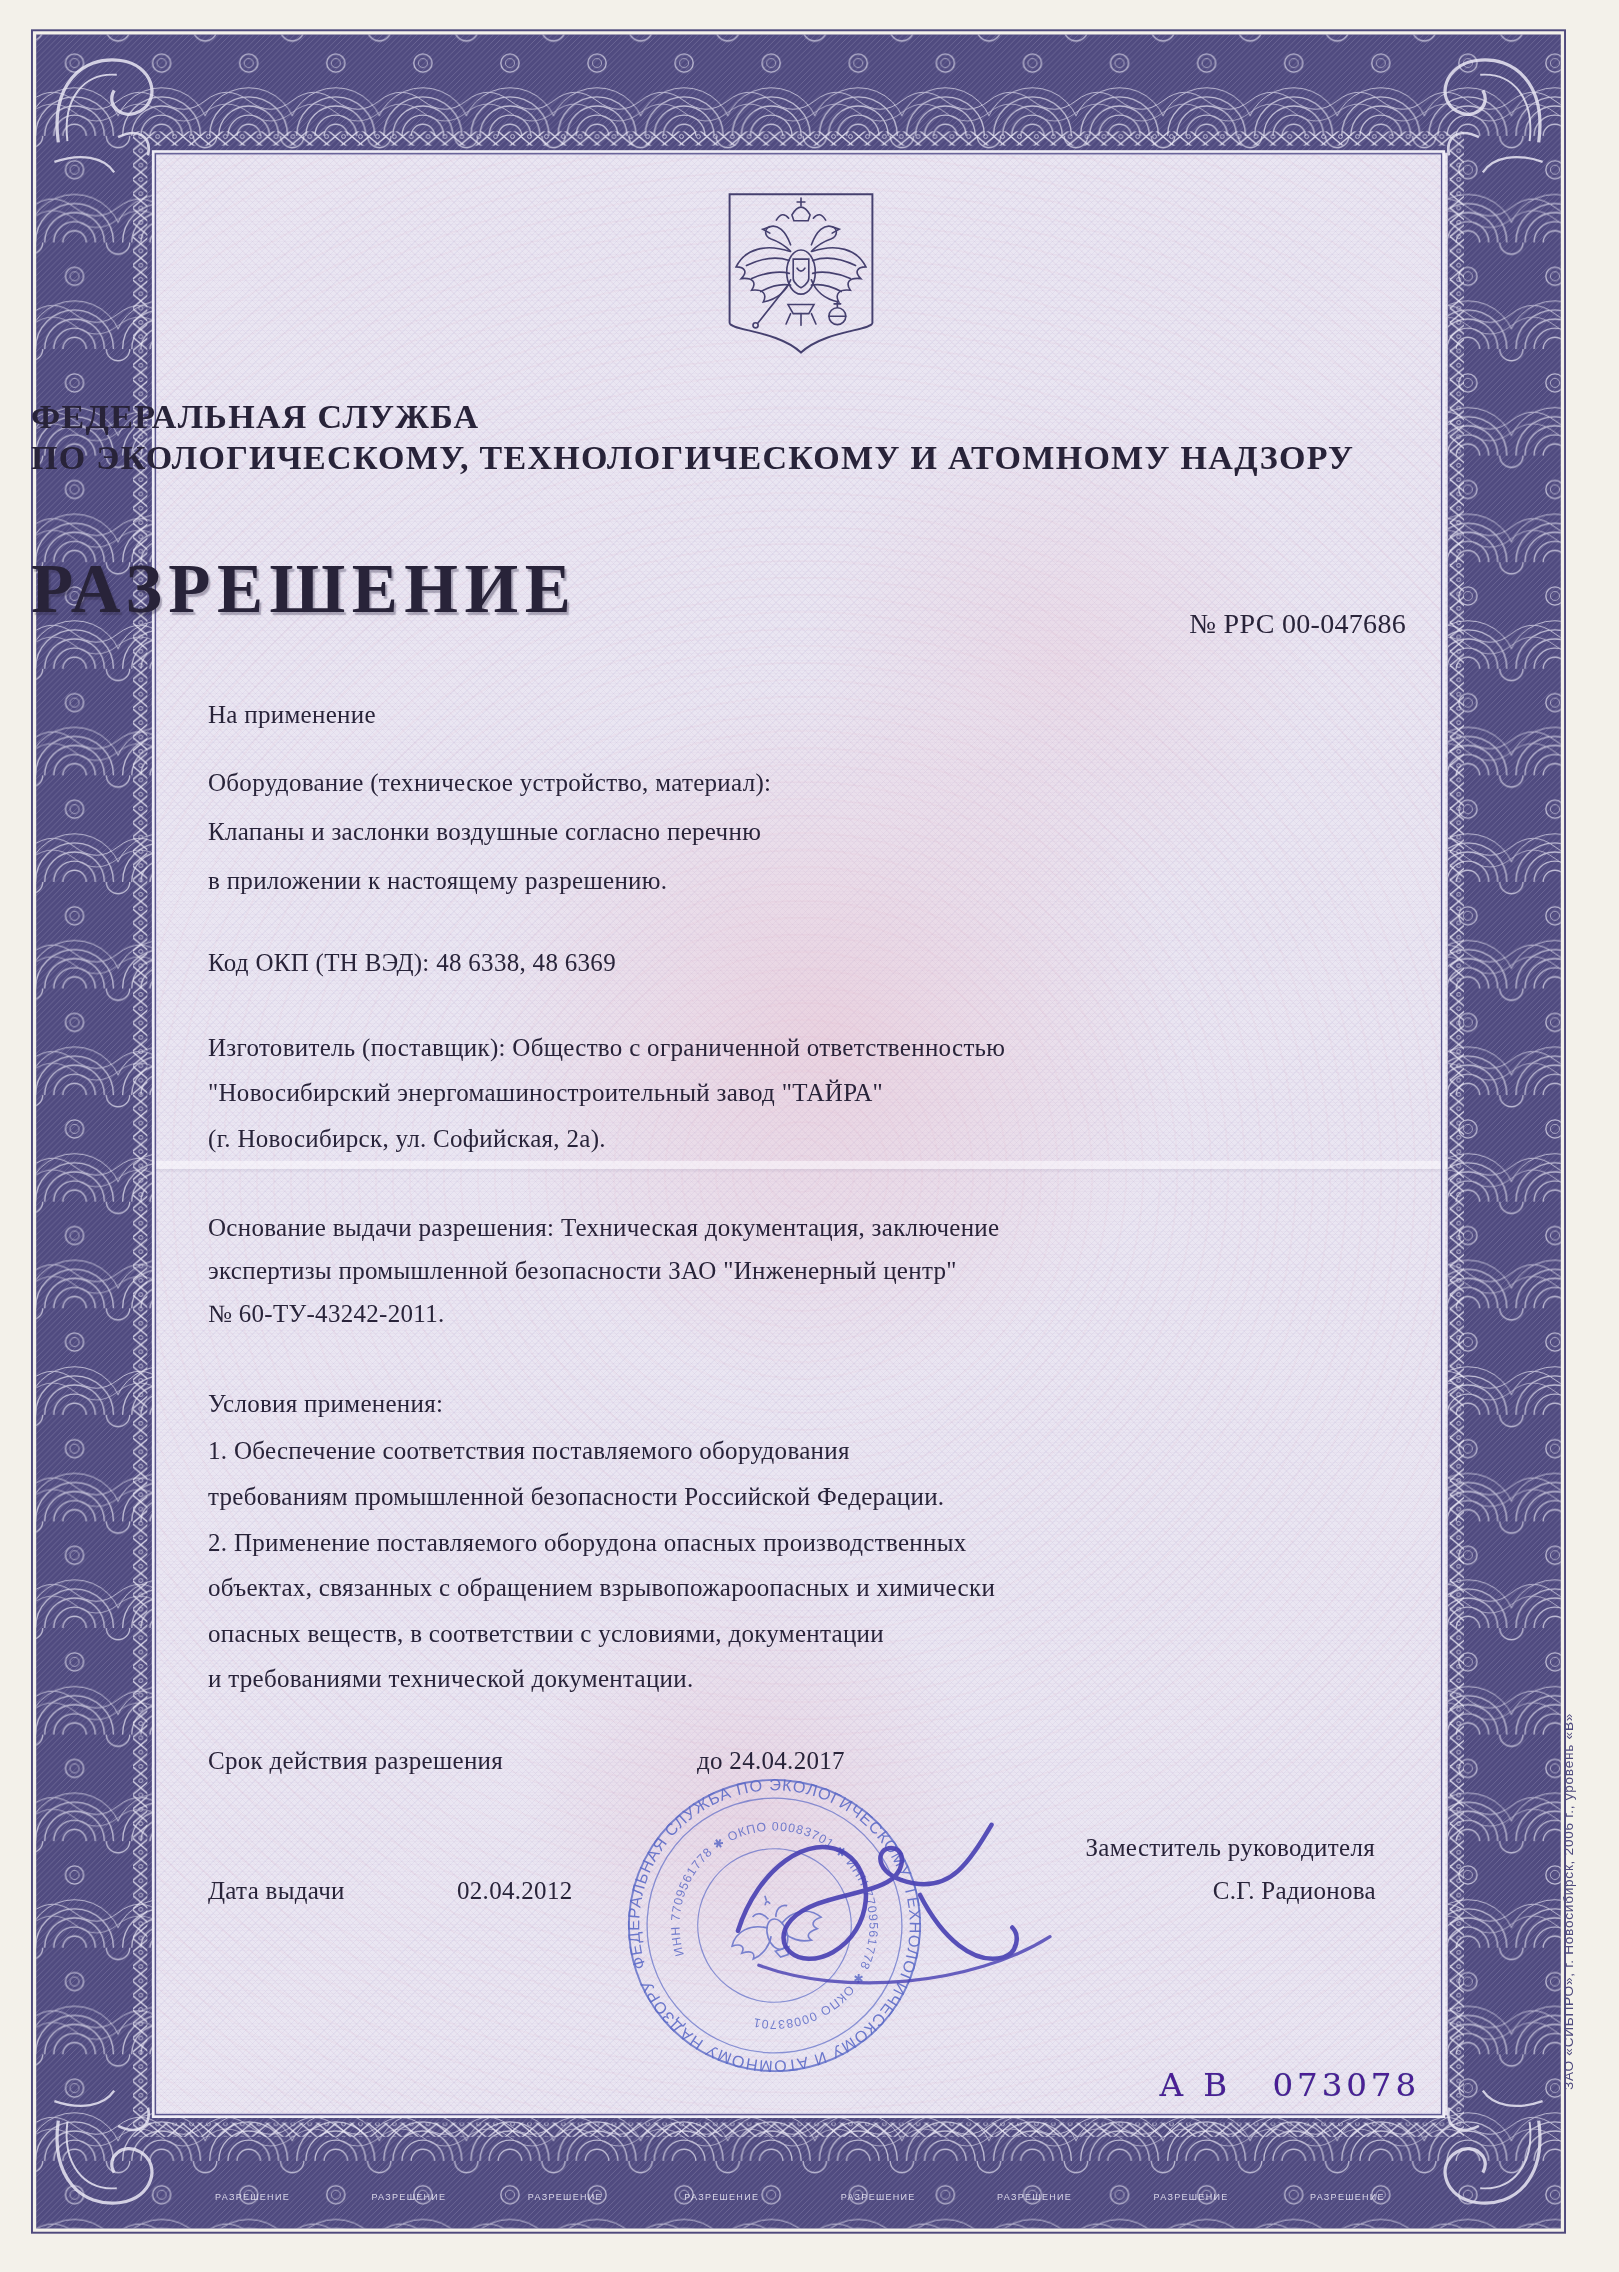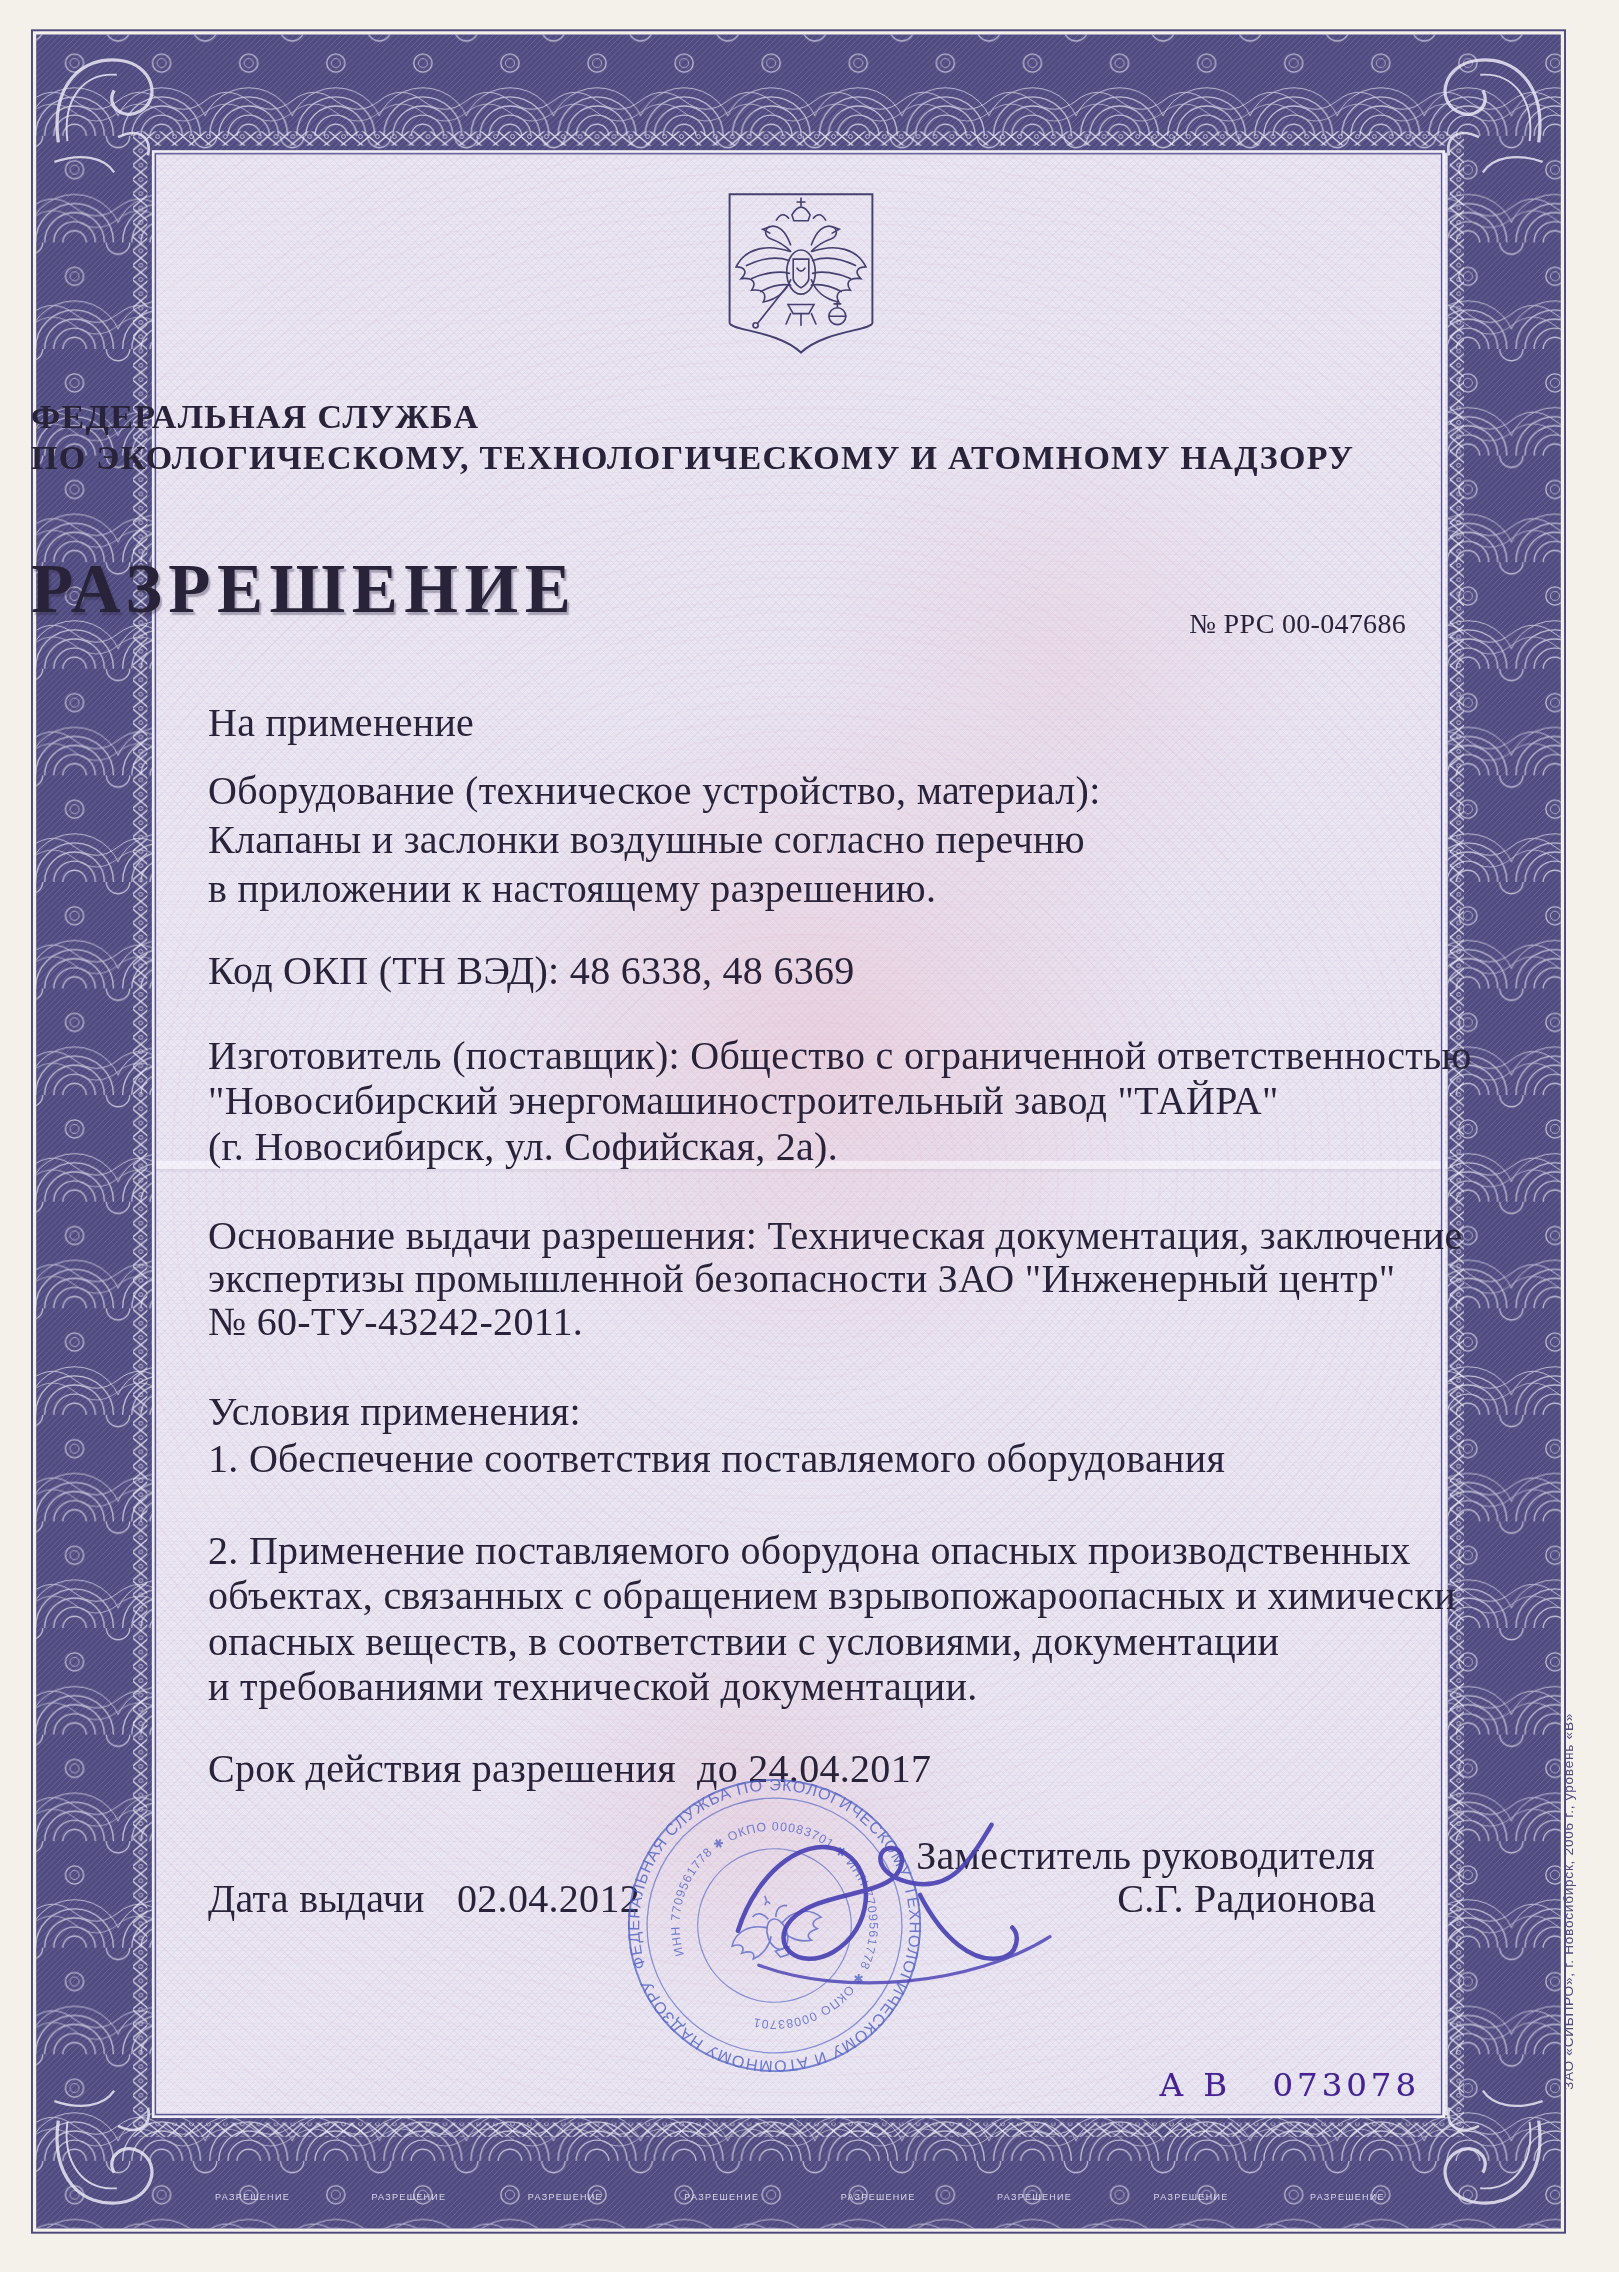--- a/index.html
+++ b/index.html
@@ -22,21 +22,21 @@
   .fold-line{
     position:absolute;left:155px;top:1161px;width:1294px;height:7.8px;
     background:rgba(252,250,253,.55);
     box-shadow:0 2px 2.6px rgba(120,110,150,.14);
   }
 
   
   .t{
     position:absolute;
     font-family:"Liberation Serif","DejaVu Serif",serif;
-    font-size:40px;color:#282339;letter-spacing:0.3px;
+    font-size:25px;color:#282339;letter-spacing:0.3px;
     white-space:nowrap;line-height:1.12;
   }
   .center{left:31px;width:1535px;text-align:left;}
   .agency{font-size:34px;font-weight:bold;letter-spacing:1.3px;}
   .doc-title{font-size:69px;font-weight:bold;letter-spacing:6.5px;
     text-shadow:2px 2.6px 1.3px rgba(45,40,70,.35);}
   .doc-number{font-size:28px;text-align:center;}
   .serial{
     font-family:"DejaVu Serif",serif;font-size:32.5px;color:#4c1d95;
     text-shadow:0 0 0.7px rgba(22,156,115,.6);
@@ -165,20 +165,21 @@
   <div class="t" style="left:208px;top:1034px">Изготовитель (поставщик): Общество с ограниченной ответственностью</div>
   <div class="t" style="left:208px;top:1079px">"Новосибирский энергомашиностроительный завод "ТАЙРА"</div>
   <div class="t" style="left:208px;top:1125px">(г. Новосибирск, ул. Софийская, 2а).</div>
 
   <div class="t" style="left:208px;top:1214px">Основание выдачи разрешения: Техническая документация, заключение</div>
   <div class="t" style="left:208px;top:1257px">экспертизы промышленной безопасности ЗАО "Инженерный центр"</div>
   <div class="t" style="left:208px;top:1300px">№ 60-ТУ-43242-2011.</div>
 
   <div class="t" style="left:208px;top:1390px">Условия применения:</div>
   <div class="t" style="left:208px;top:1437px">1. Обеспечение соответствия поставляемого оборудования</div>
+  <div class="t" style="left:208px;top:1483px">требованиям промышленной безопасности Российской Федерации.</div>
   <div class="t" style="left:208px;top:1529px">2. Применение поставляемого оборудона опасных производственных</div>
   <div class="t" style="left:208px;top:1574px">объектах, связанных с обращением взрывопожароопасных и химически</div>
   <div class="t" style="left:208px;top:1620px">опасных веществ, в соответствии с условиями, документации</div>
   <div class="t" style="left:208px;top:1665px">и требованиями технической документации.</div>
 
   <div class="t" style="left:208px;top:1747px">Срок действия разрешения</div>
   <div class="t" style="left:697px;top:1747px">до 24.04.2017</div>
 
   <div class="t" style="right:245px;top:1834px">Заместитель руководителя</div>
   <div class="t" style="left:208px;top:1877px">Дата выдачи</div>

